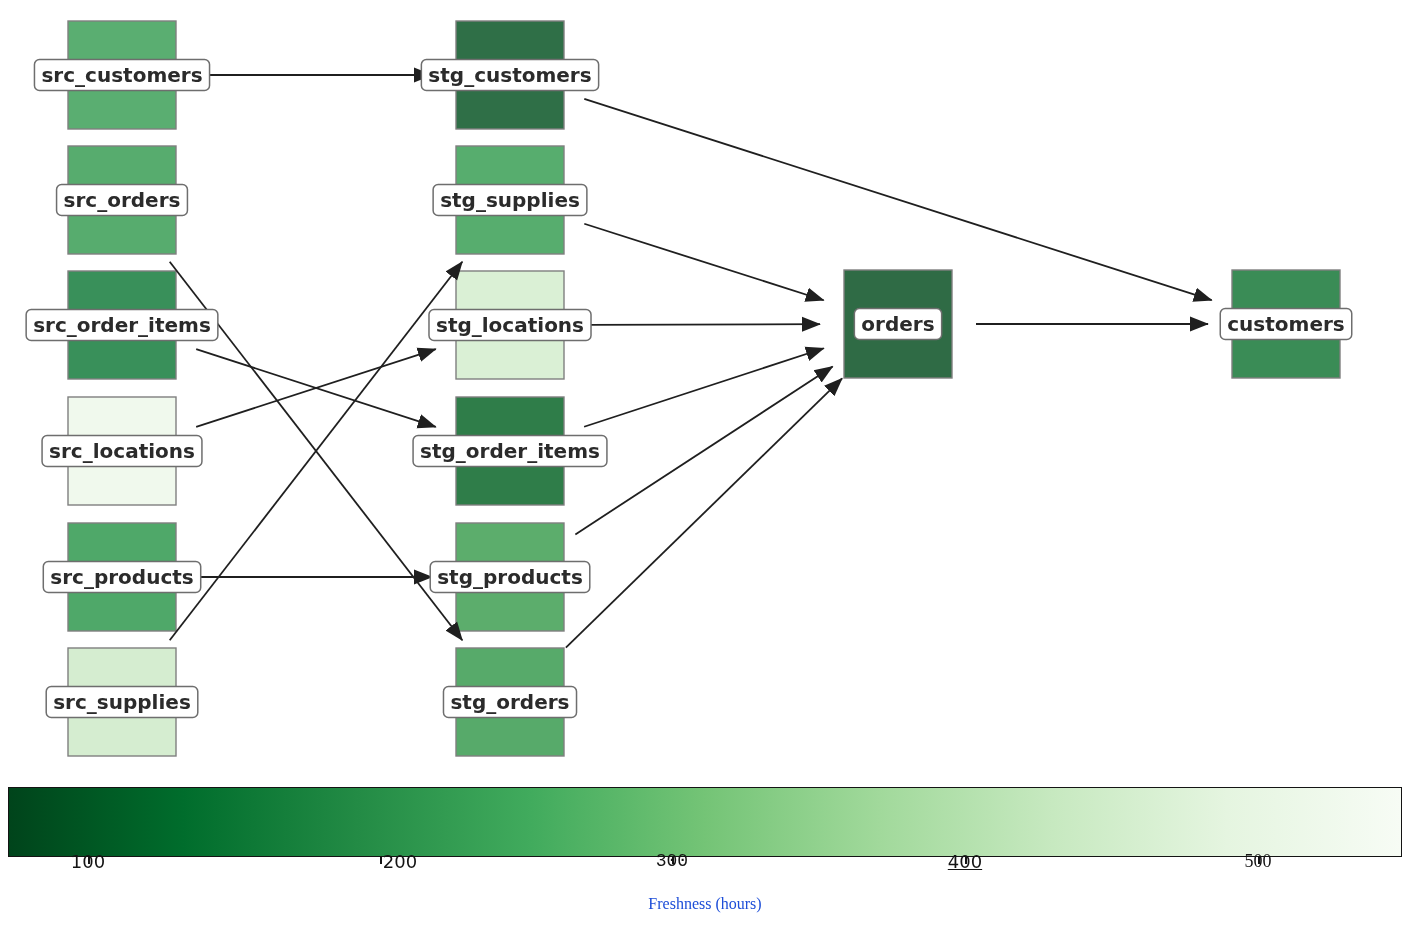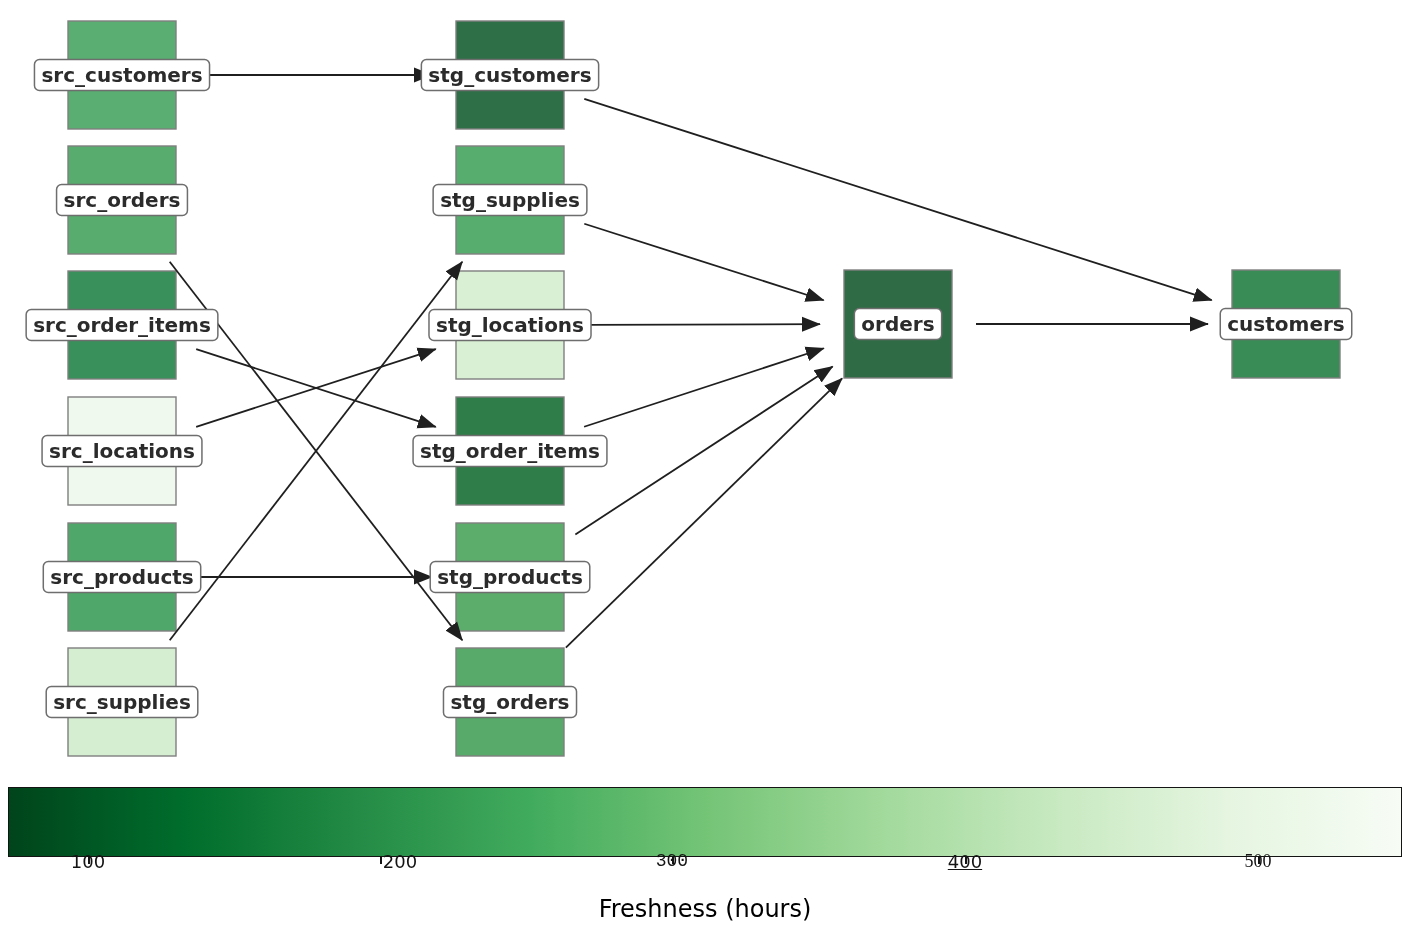--- a/index.html
+++ b/index.html
@@ -66,23 +66,24 @@
     transform: translateX(-50%);
     font-size: 18px;
     color: #141414;
     white-space: nowrap;
   }
   #colorbar-axis-label {
     position: absolute;
     top: 108px;
     left: 50%;
     transform: translateX(-50%);
-    font-size: 24px;
-    color: #000000;
+    font-size: 16px;
+    color: #1d4ed8;
     white-space: nowrap;
+    font-family: Liberation Serif, serif;
   }
 </style>
 </head>
 <body>
 
 <div id="figure">
   <svg id="graph-svg" width="1410" height="786">
     <defs>
       <marker id="arrow" markerWidth="11" markerHeight="9" refX="10" refY="4.5" orient="auto" markerUnits="strokeWidth">
         <path d="M0,0.4 L10.5,4.5 L0,8.6 z" fill="#1f1f1f"></path>

